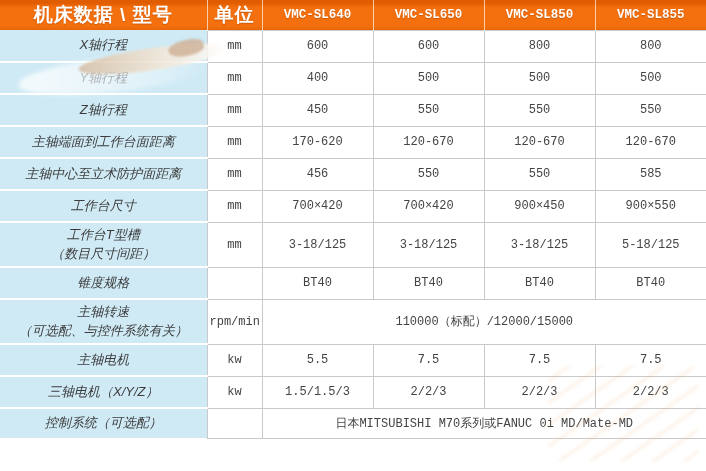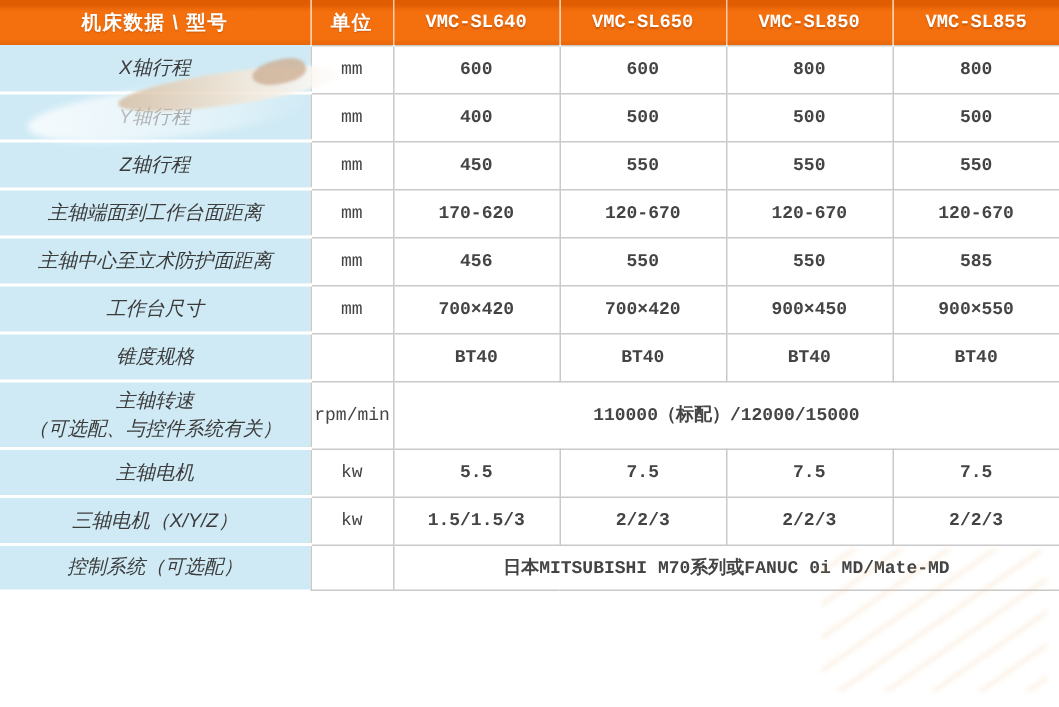--- a/index.html
+++ b/index.html
@@ -22,21 +22,21 @@
     width:706px;border-collapse:collapse;table-layout:fixed;
   }
   col.c-label{width:207px}
   col.c-unit{width:55px}
   col.c-val{width:111px}
 
   thead tr{height:30px}
   thead th{
     background:linear-gradient(180deg,var(--header-dark) 0%,var(--header-dark) 10%,var(--header-bg) 26%,var(--header-bg) 86%,var(--header-edge) 100%);
     color:var(--header-text);
-    font-size:13px;font-weight:bold;
+    font-size:19px;font-weight:bold;
     text-align:center;vertical-align:middle;
     padding:0;letter-spacing:1px;
     text-shadow:0 1px 1px rgba(150,60,0,.45);
   }
   thead th + th{border-left:1px solid rgba(255,255,255,.65);}
   thead th.model{font-family:"Liberation Mono", monospace;font-size:12.5px;letter-spacing:0;}
 
   tbody tr{height:32px}
   tbody tr.tall{height:45px}
   tbody tr.last{height:30px}
@@ -56,21 +56,20 @@
 
   td.unit-cell{
     background:#fff;color:var(--value-text);
     font-family:"Liberation Mono", monospace;font-size:12px;
     border:1px solid var(--grid);border-left:none;margin-top:26px;
   }
   td.value-cell{
     background:#fff;color:var(--value-text);
     font-family:"Liberation Mono", monospace;font-size:12px;
     border:1px solid var(--grid);
-    font-weight:bold;
   }
   td.unit-cell, td.value-cell{border-top:none;}
   tbody tr:first-child td.unit-cell, tbody tr:first-child td.value-cell{border-top:1px solid var(--grid);}
   td.value-cell:last-child{border-right:none;}
 
   
   .wm-logo{
     position:absolute;left:18px;top:30px;width:230px;height:62px;
     pointer-events:none;z-index:3;opacity:.85;
   }
@@ -177,20 +176,31 @@
       <tr>
         <td class="label-cell">
           <div>工作台尺寸</div>
         </td>
         <td class="unit-cell">mm</td>
         <td class="value-cell">700×420</td>
         <td class="value-cell">700×420</td>
         <td class="value-cell">900×450</td>
         <td class="value-cell">900×550</td>
       </tr>
+      <tr class="tall">
+        <td class="label-cell">
+          <div>工作台T型槽</div>
+          <div>（数目尺寸间距）</div>
+        </td>
+        <td class="unit-cell">mm</td>
+        <td class="value-cell">3-18/125</td>
+        <td class="value-cell">3-18/125</td>
+        <td class="value-cell">3-18/125</td>
+        <td class="value-cell">5-18/125</td>
+      </tr>
       <tr>
         <td class="label-cell">
           <div>锥度规格</div>
         </td>
         <td class="unit-cell"></td>
         <td class="value-cell">BT40</td>
         <td class="value-cell">BT40</td>
         <td class="value-cell">BT40</td>
         <td class="value-cell">BT40</td>
       </tr>

